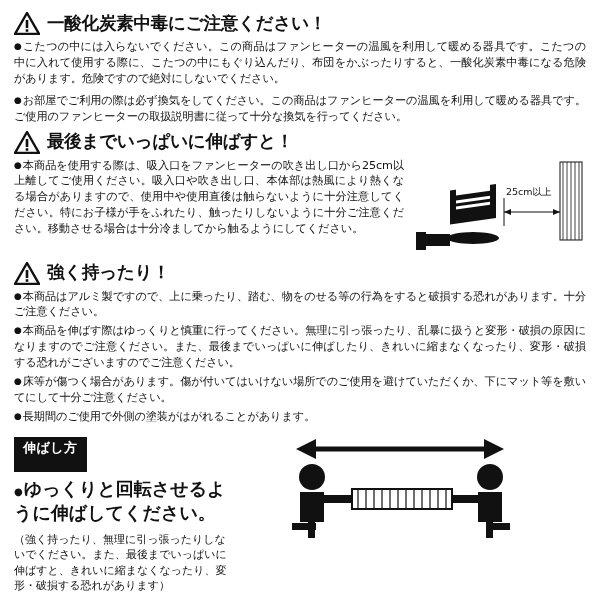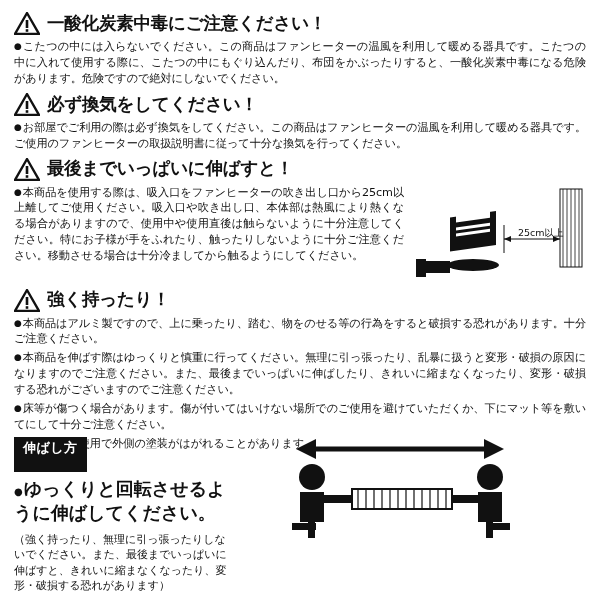--- a/index.html
+++ b/index.html
@@ -98,30 +98,20 @@
         </svg>
       </span>
       <span class="head-text">一酸化炭素中毒にご注意ください！</span>
     </div>
     <div class="body">
       <span class="bullet">こたつの中には入らないでください。この商品はファンヒーターの温風を利用して暖める器具です。こたつの中に入れて使用する際に、こたつの中にもぐり込んだり、布団をかぶったりすると、一酸化炭素中毒になる危険があります。危険ですので絶対にしないでください。</span>
     </div>
   </div>
 
   <div class="sect">
-    <div class="head">
-      <span class="warn-tri">
-        <svg width="26" height="23" viewBox="0 0 26 23">
-          <polygon points="13,1 25,22 1,22" fill="none" stroke="#111" stroke-width="2.4" stroke-linejoin="round"></polygon>
-          <rect x="11.7" y="8" width="2.6" height="8" fill="#111"></rect>
-          <rect x="11.7" y="17.2" width="2.6" height="2.6" fill="#111"></rect>
-        </svg>
-      </span>
-      <span class="head-text">必ず換気をしてください！</span>
-    </div>
     <div class="body">
       <span class="bullet">お部屋でご利用の際は必ず換気をしてください。この商品はファンヒーターの温風を利用して暖める器具です。ご使用のファンヒーターの取扱説明書に従って十分な換気を行ってください。</span>
     </div>
   </div>
 
   <div class="sect">
     <div class="head">
       <span class="warn-tri">
         <svg width="26" height="23" viewBox="0 0 26 23">
           <polygon points="13,1 25,22 1,22" fill="none" stroke="#111" stroke-width="2.4" stroke-linejoin="round"></polygon>
@@ -151,21 +141,21 @@
           <ellipse cx="63" cy="78" rx="26" ry="6" fill="#111"></ellipse>
 
           <path d="M8 86 L40 86 L40 74 L8 74 Z" fill="#111"></path>
           <path d="M6 72 L6 90 L16 90 L16 72 Z" fill="#111"></path>
 
           <line x1="94" y1="52" x2="150" y2="52" stroke="#111" stroke-width="1"></line>
           <polygon points="94,52 101,49 101,55" fill="#111"></polygon>
           <polygon points="150,52 143,49 143,55" fill="#111"></polygon>
           <line x1="94" y1="38" x2="94" y2="66" stroke="#111" stroke-width="1"></line>
         </svg>
-        <span class="measure-label" style="left:96px;top:40px;margin-left:12px;">25cm以上</span>
+        <span class="measure-label" style="left:96px;top:26px;">25cm以上</span>
       </div>
     </div>
   </div>
 
   <div class="sect caution">
     <div class="head">
       <span class="warn-tri">
         <svg width="26" height="23" viewBox="0 0 26 23">
           <polygon points="13,1 25,22 1,22" fill="none" stroke="#111" stroke-width="2.4" stroke-linejoin="round"></polygon>
           <rect x="11.7" y="8" width="2.6" height="8" fill="#111"></rect>

